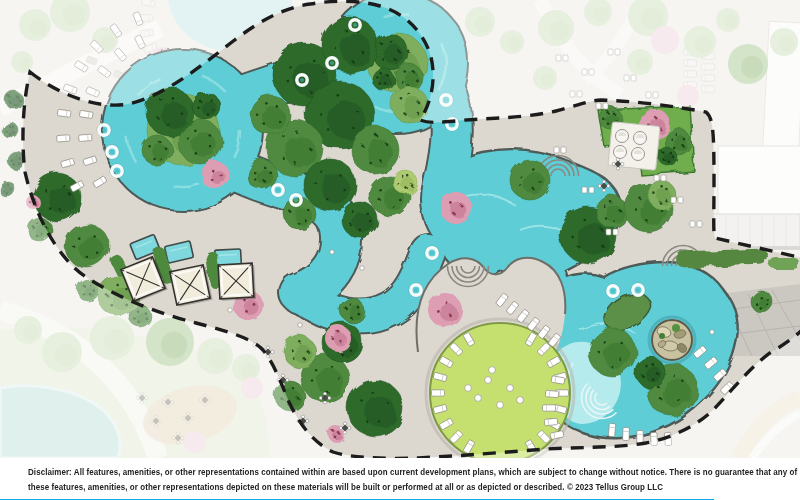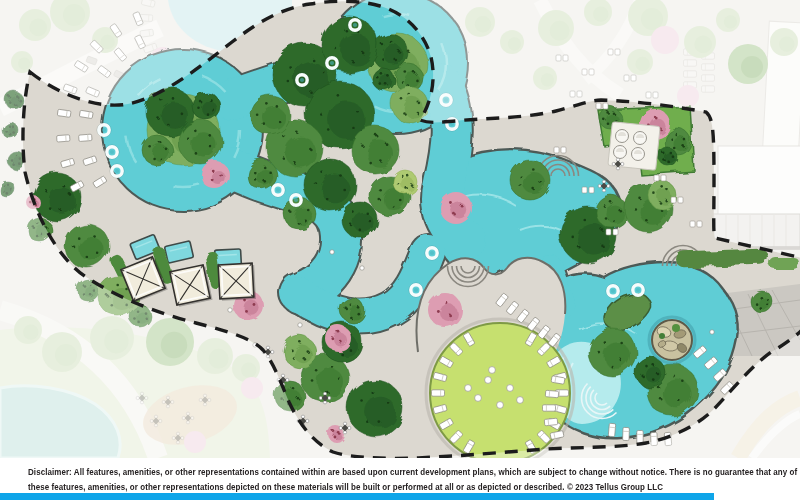--- a/index.html
+++ b/index.html
@@ -1,20 +1,20 @@
 <!DOCTYPE html>
 <html style="--band: #ffffff; --text: #252122;"><head>
 <meta charset="utf-8">
 <style>
   html,body{margin:0;padding:0;background:#fff;}
   .stage{position:relative;width:800px;height:500px;overflow:hidden;background:#fff;
          font-family:"Liberation Sans",sans-serif;}
   svg{display:block;}
   .footer{position:absolute;left:0;top:458px;width:714px;height:42px;background:var(--band,#ffffff);
-          box-sizing:border-box;border-bottom:7px solid #0ea5e9;padding:6px 16px 0 28px;}
+          box-sizing:border-box;border-bottom:1px solid #0ea5e9;padding:6px 16px 0 28px;}
   .flines{transform:scaleX(.83);transform-origin:0 0;white-space:nowrap;
           font-weight:bold;font-size:9.6px;line-height:15px;color:var(--text,#252122);letter-spacing:.1px;}
 </style>
 </head>
 <body>
 
 <div class="stage">
   <svg id="plan" viewBox="0 0 800 458" width="800" height="458">
       <defs>
         <filter id="roughT" x="-15%" y="-15%" width="130%" height="130%">

